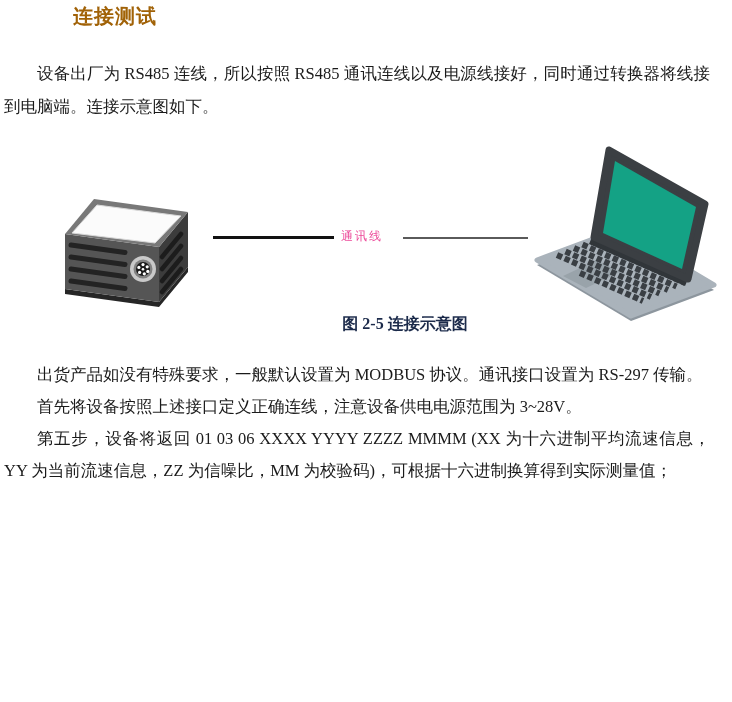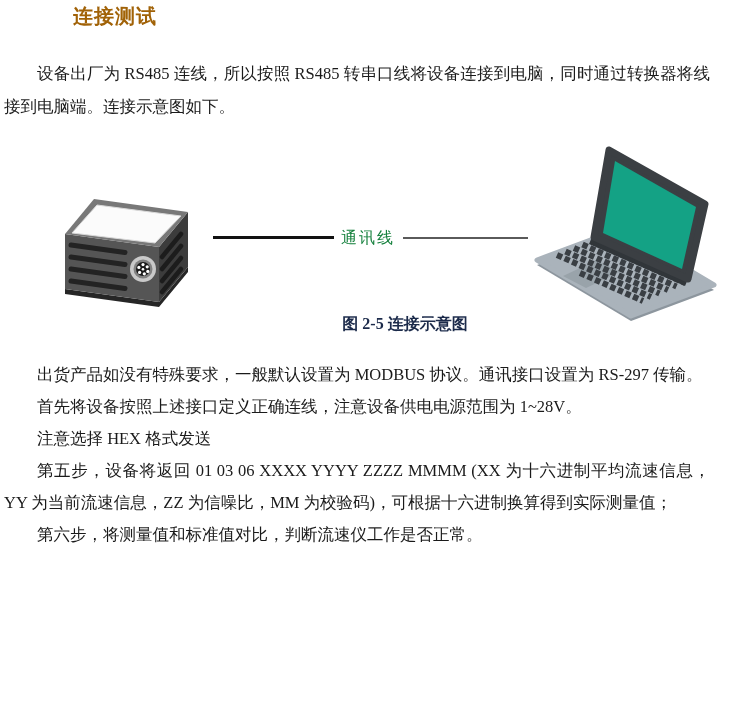--- a/index.html
+++ b/index.html
@@ -41,21 +41,21 @@
   .cable-left {
     position: absolute; left: 213px; top: 236px;
     width: 121px; height: 2.5px; background: #111111;
   }
   .cable-right {
     position: absolute; left: 403px; top: 237px;
     width: 125px; height: 1.5px; background: #5a5a5a;
   }
   .cable-label {
     position: absolute; left: 341px; top: 228px;
-    font-size: 16px; letter-spacing: 2px; color: #15803d;
+    font-size: 12px; letter-spacing: 2px; color: #ec4899;
     white-space: nowrap;
   }
   .fig-caption {
     position: absolute;
     top: 314px; left: 0; right: 0;
     text-align: center;
     transform: translateX(39px);
     font-size: 16px;
     font-weight: 700;
     color: #1b2a4a;
@@ -74,21 +74,21 @@
     text-justify: inter-ideograph;
   }
 </style>
 </head>
 <body>
 
 <div class="page">
 
   <h1 class="doc-title">连接测试</h1>
 
-  <p class="intro">设备出厂为 RS485 连线，所以按照 RS485 转串口线将设备连接到电脑，同时通过转换器将线接到电脑端。连接示意图如下。</p>
+  <p class="intro">设备出厂为 RS485 连线，所以按照 RS485 通讯连线以及电源线接好，同时通过转换器将线接到电脑端。连接示意图如下。</p>
 
   <div class="figure">
 
     <svg class="device-svg" width="150" height="125" viewBox="0 0 150 125">
 
       <path d="M10,104 L104,117 L133,82 L133,87 L104,122 L10,109 Z" fill="#262626"></path>
 
       <polygon points="10,49 104,62 104,117 10,104" fill="#555555"></polygon>
 
       <polygon points="104,62 133,27 133,82 104,117" fill="#3c3c3c"></polygon>
@@ -151,19 +151,17 @@
       <polygon points="84,12 180,66 163,141 69,99" fill="#3b3f43" stroke="#3b3f43" stroke-width="7" stroke-linejoin="round"></polygon>
 
       <polygon points="90,23 171,69 157,131 78,95" fill="#14A285"></polygon>
     </svg>
 
     <div class="fig-caption">图 2-5 连接示意图</div>
   </div>
 
   <div class="steps">
     <p>出货产品如没有特殊要求，一般默认设置为 MODBUS 协议。通讯接口设置为 RS-297 传输。</p>
-    <p>首先将设备按照上述接口定义正确连线，注意设备供电电源范围为 1~28V。</p>
-    <p>注意选择 HEX 格式发送</p>
+    <p>首先将设备按照上述接口定义正确连线，注意设备供电电源范围为 3~28V。</p>
     <p>第五步，设备将返回 01 03 06 XXXX YYYY ZZZZ MMMM (XX 为十六进制平均流速信息，YY 为当前流速信息，ZZ 为信噪比，MM 为校验码)，可根据十六进制换算得到实际测量值；</p>
-    <p>第六步，将测量值和标准值对比，判断流速仪工作是否正常。</p>
   </div>
 
 </div>
 
 </body></html>

